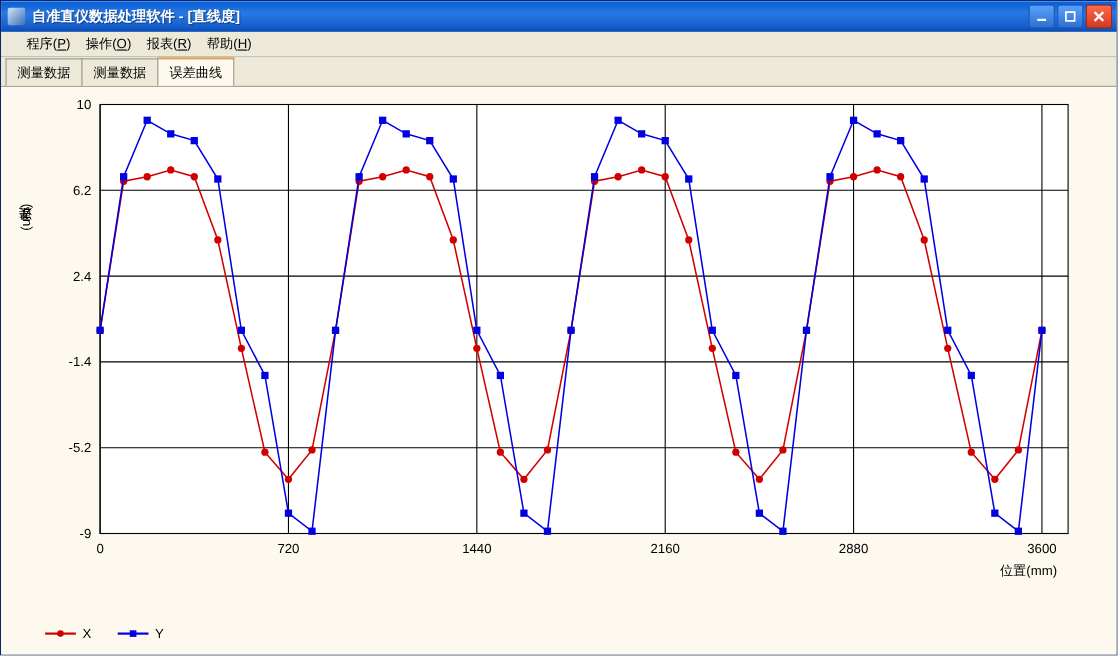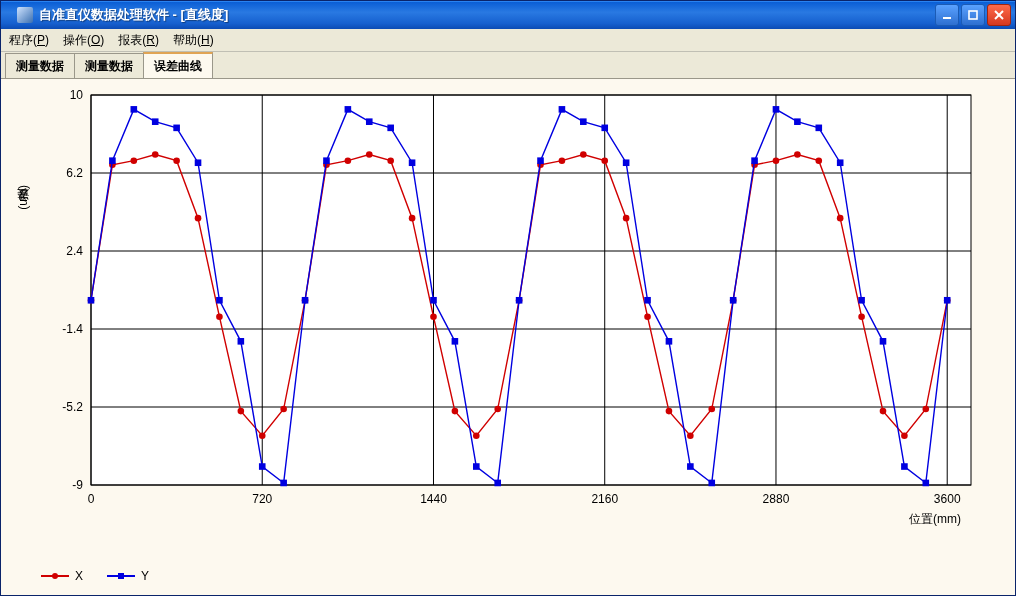--- a/index.html
+++ b/index.html
@@ -18,21 +18,21 @@
     border: 1px solid #0a246a;
     box-sizing: border-box;
     background: #ece9d8;
   }
   .titlebar {
     height: 28px;
     background: linear-gradient(to bottom, #3a95ff 0%, #0b5fd6 5%, #2979e2 40%, #1660cf 80%, #0b4bb4 100%);
     display: flex;
     align-items: center;
     color: #fff;
-    padding: 0 4px 0 16px;
+    padding: 0 4px 0 6px;
   }
   .titlebar .appicon {
     width: 16px; height: 16px;
     background: linear-gradient(135deg,#cfe3ff,#3a6fb0);
     border-radius: 2px;
     margin-right: 6px;
   }
   .titlebar .title {
     font-weight: bold;
     font-size: 13px;
@@ -51,37 +51,36 @@
     border: 1px solid #1b5bb5;
   }
   .winbtn.close {
     background: linear-gradient(to bottom,#ff6a4a,#d53820);
     border-color:#a12410;
   }
   .menubar {
     height: 22px;
     background:#ece9d8;
     border-bottom: 1px solid #c0bfb4;
-    display:flex; align-items:center; gap:14px; padding:0 8px;
+    display:flex; align-items:center; gap:14px; padding:0 23px;
   }
   .menuitem { cursor: default; }
   .menuitem u { text-decoration: underline; }
   .tabstrip {
     height: 26px;
     display:flex; align-items:flex-end; gap:0; padding-left:4px;
     border-bottom: 1px solid #9a978a;
     background:#ece9d8;
   }
   .tab {
     padding: 4px 10px 3px;
     border: 1px solid #9a978a;
     border-bottom: none;
     background:#ece9d8;
     margin-right:-1px;
-    font-weight:bold;
   }
   .tab.selected {
     background:#fdf9ef;
     border-top: 2px solid #e0a454;
     position:relative; z-index:2;
   }
   .client {
     flex:1;
     background:#fdf9ef;
     padding:6px 10px 6px 10px;

